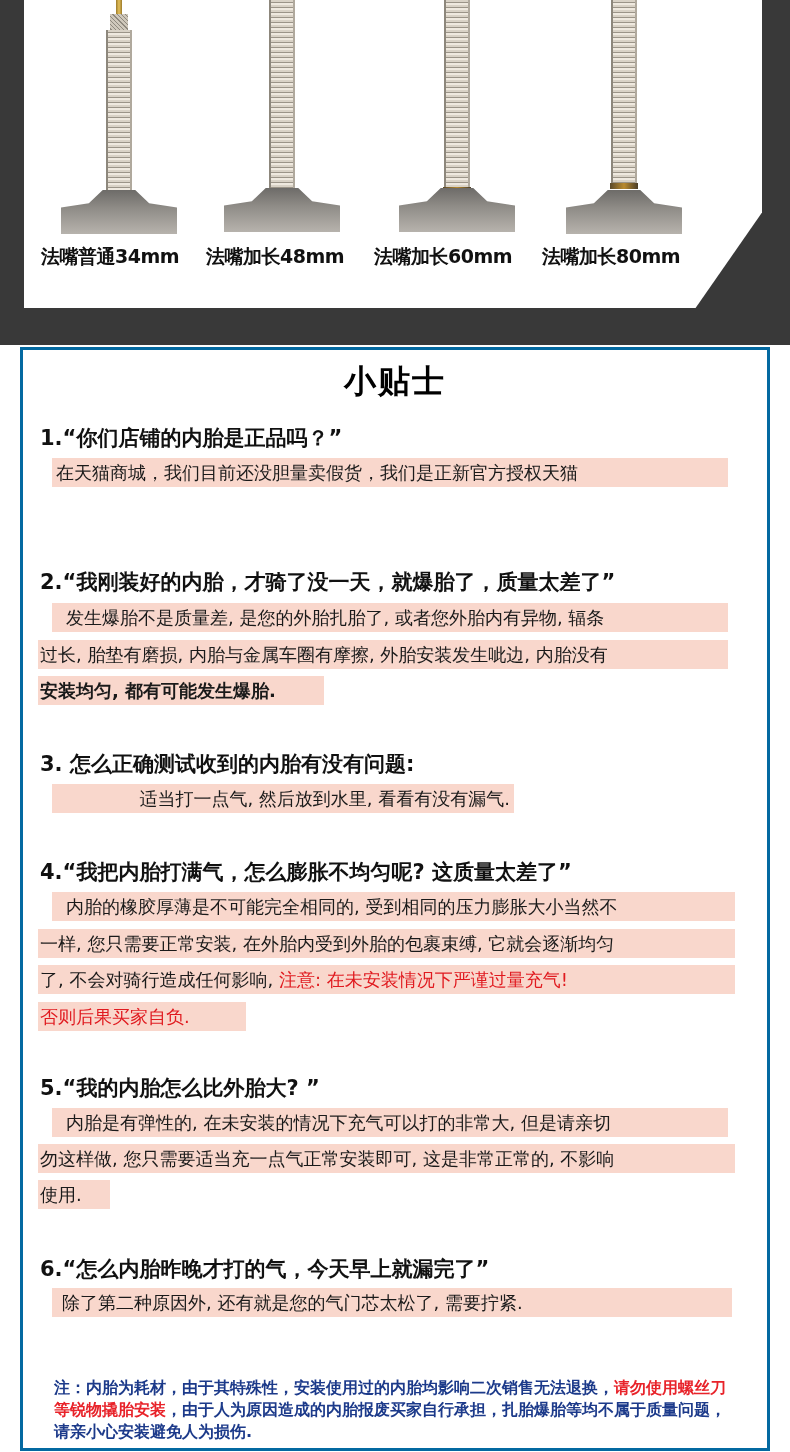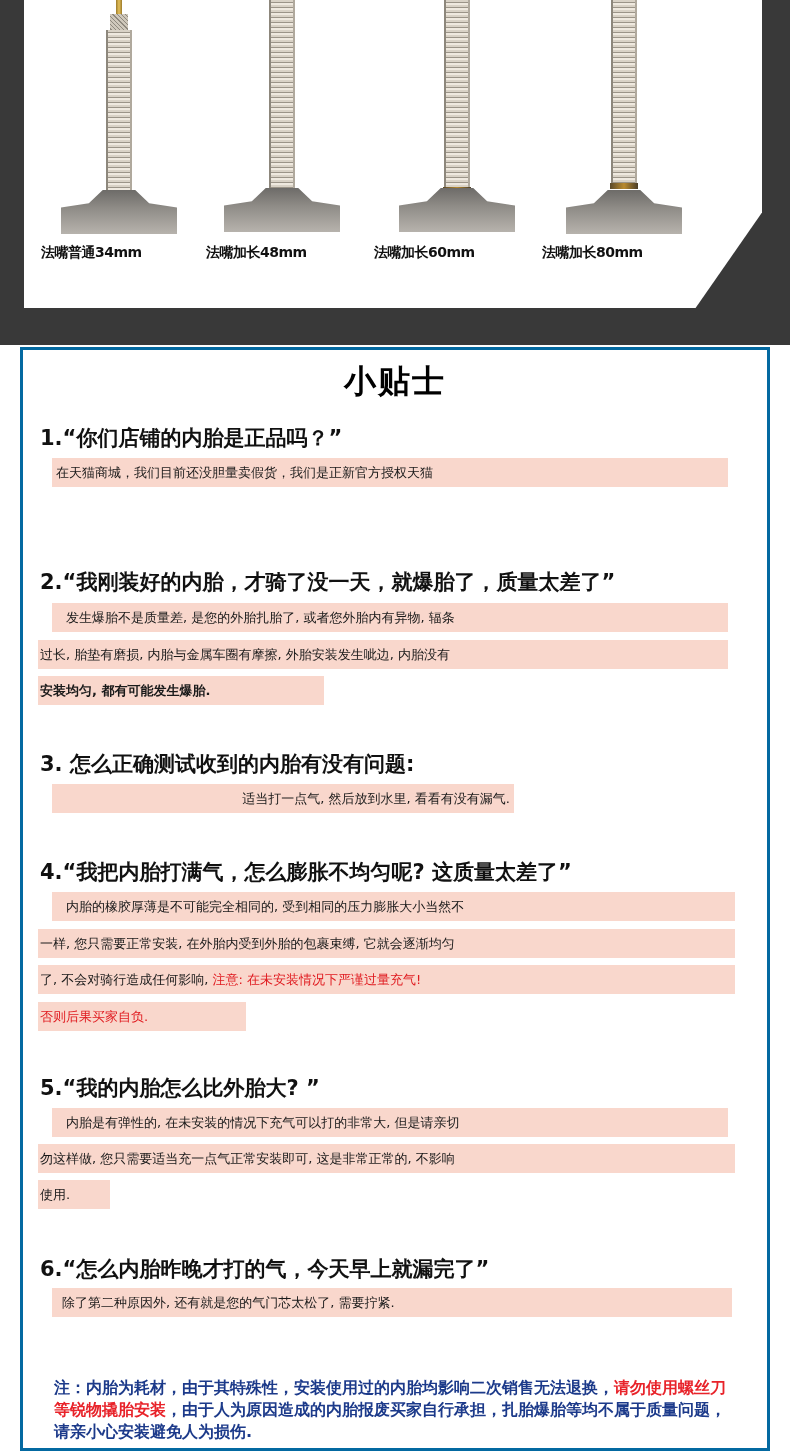--- a/index.html
+++ b/index.html
@@ -29,38 +29,38 @@
   }
   .valve .tip {
     position:absolute; left:50%; transform:translateX(-50%); top:0; width:6px; height:20px;
     background:linear-gradient(90deg,#9c7a2a,#e5c15b,#9c7a2a);
   }
   .valve .knurl {
     position:absolute; left:50%; transform:translateX(-50%); top:14px; width:18px; height:18px;
     background:repeating-linear-gradient(45deg,#cfc8bb 0 2px,#8f897e 2px 3px);
   }
   .valve-label {
-    position:absolute; top:244px; font-size:14px; font-weight:bold; color:#111;
+    position:absolute; top:244px; font-size:19px; font-weight:bold; color:#111;
     letter-spacing:-0.5px; white-space:nowrap;
   }
 
   
   .tips-box {
     position:absolute; left:20px; top:347px; width:750px; height:1104px;
     border:3px solid #0369a1; background:#ffffff;
   }
   .tips-title {
     position:absolute; left:0; right:0; top:10px; text-align:center;
     font-size:32px; font-weight:bold; color:#000; letter-spacing:2px;
   }
   .q {
     position:absolute; left:17px; font-size:21px; font-weight:bold; color:#111; white-space:nowrap;
   }
   .hl {
-    position:absolute; background:#f9d7cc; font-size:13px; color:#1a1a1a;
+    position:absolute; background:#f9d7cc; font-size:18px; color:#1a1a1a;
     height:29px; line-height:29px; white-space:nowrap; padding:0 4px;
   }
   .red { color:#e01a1f; }
   .note {
     position:absolute; left:31px; top:1027px; width:680px;
     font-size:16px; line-height:22px; color:#1c3a8a; font-weight:bold;
   }
   .note .red { color:#e8232a; }
 </style>
 </head>

